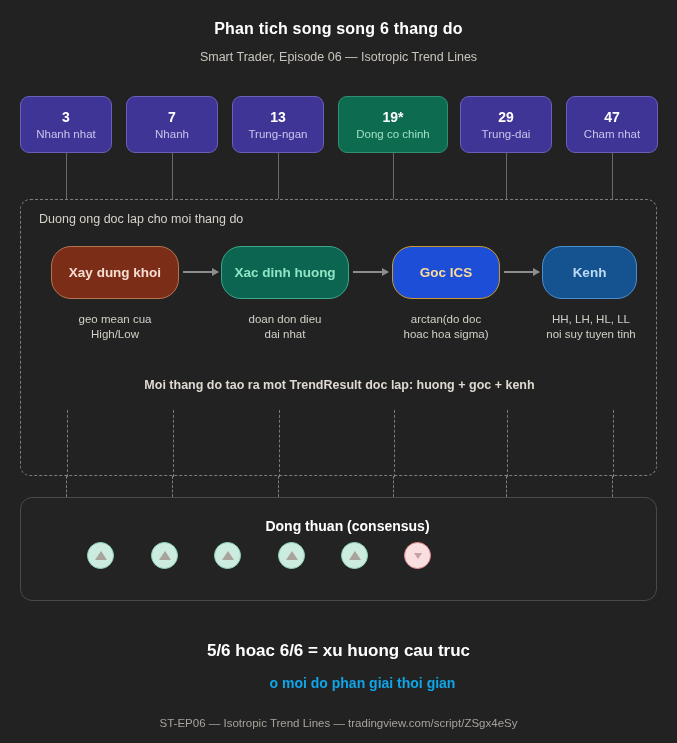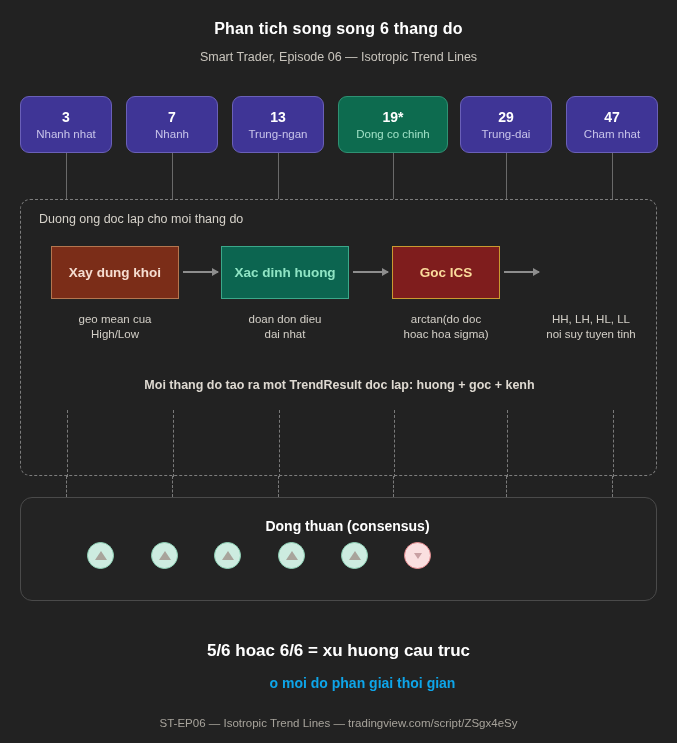--- a/index.html
+++ b/index.html
@@ -52,30 +52,30 @@
     border: 1px dashed #7d7d7d; border-radius: 10px;
   }
   .pipeline-title {
     position: absolute; left: 18px; top: 12px;
     font-size: 12.5px; color: #d6d2ca;
   }
 
   
   .stage {
     position: absolute; top: 46px; height: 53px;
-    border-radius: 0;
+    border-radius: 20px;
     display: flex; align-items: center; justify-content: center;
   }
   .stage span { font-size: 13.5px; font-weight: bold; }
   .stage.s1 { background: #7b2d18; border: 1px solid #b4located; }
   .stage.s1 { border: 1px solid #b4764f; }
   .stage.s1 span { color: #f6ddd0; }
   .stage.s2 { background: #0c6550; border: 1px solid #3ba88a; }
   .stage.s2 span { color: #8fe4c4; }
-  .stage.s3 { background: #7f1d1d; border: 1px solid #c99a30; }
+  .stage.s3 { background: #1d4ed8; border: 1px solid #c99a30; }
   .stage.s3 span { color: #fbdb9c; }
   .stage.s4 { background: #14538f; border: 1px solid #4b8fcf; }
   .stage.s4 span { color: #bcd9f5; }
 
   .arrow {
     position: absolute; top: 71px; height: 2px; background: #8d8d8d;
   }
   .arrow::after {
     content: ""; position: absolute; right: -1px; top: -3px;
     border-left: 7px solid #8d8d8d;
@@ -197,20 +197,23 @@
     <div class="stage s2" style="left:200px;width:128px">
       <span>Xac dinh huong</span>
     </div>
     <div class="arrow" style="left:332px;width:35px"></div>
 
     <div class="stage s3" style="left:371px;width:108px">
       <span>Goc ICS</span>
     </div>
     <div class="arrow" style="left:483px;width:35px"></div>
 
+    <div class="stage s4" style="left:521px;width:95px">
+      <span>Kenh</span>
+    </div>
 
     <div class="stage-cap" style="left:30px;width:128px">
       <div>geo mean cua</div>
       <div>High/Low</div>
     </div>
     <div class="stage-cap" style="left:200px;width:128px">
       <div>doan don dieu</div>
       <div>dai nhat</div>
     </div>
     <div class="stage-cap" style="left:355px;width:140px">

